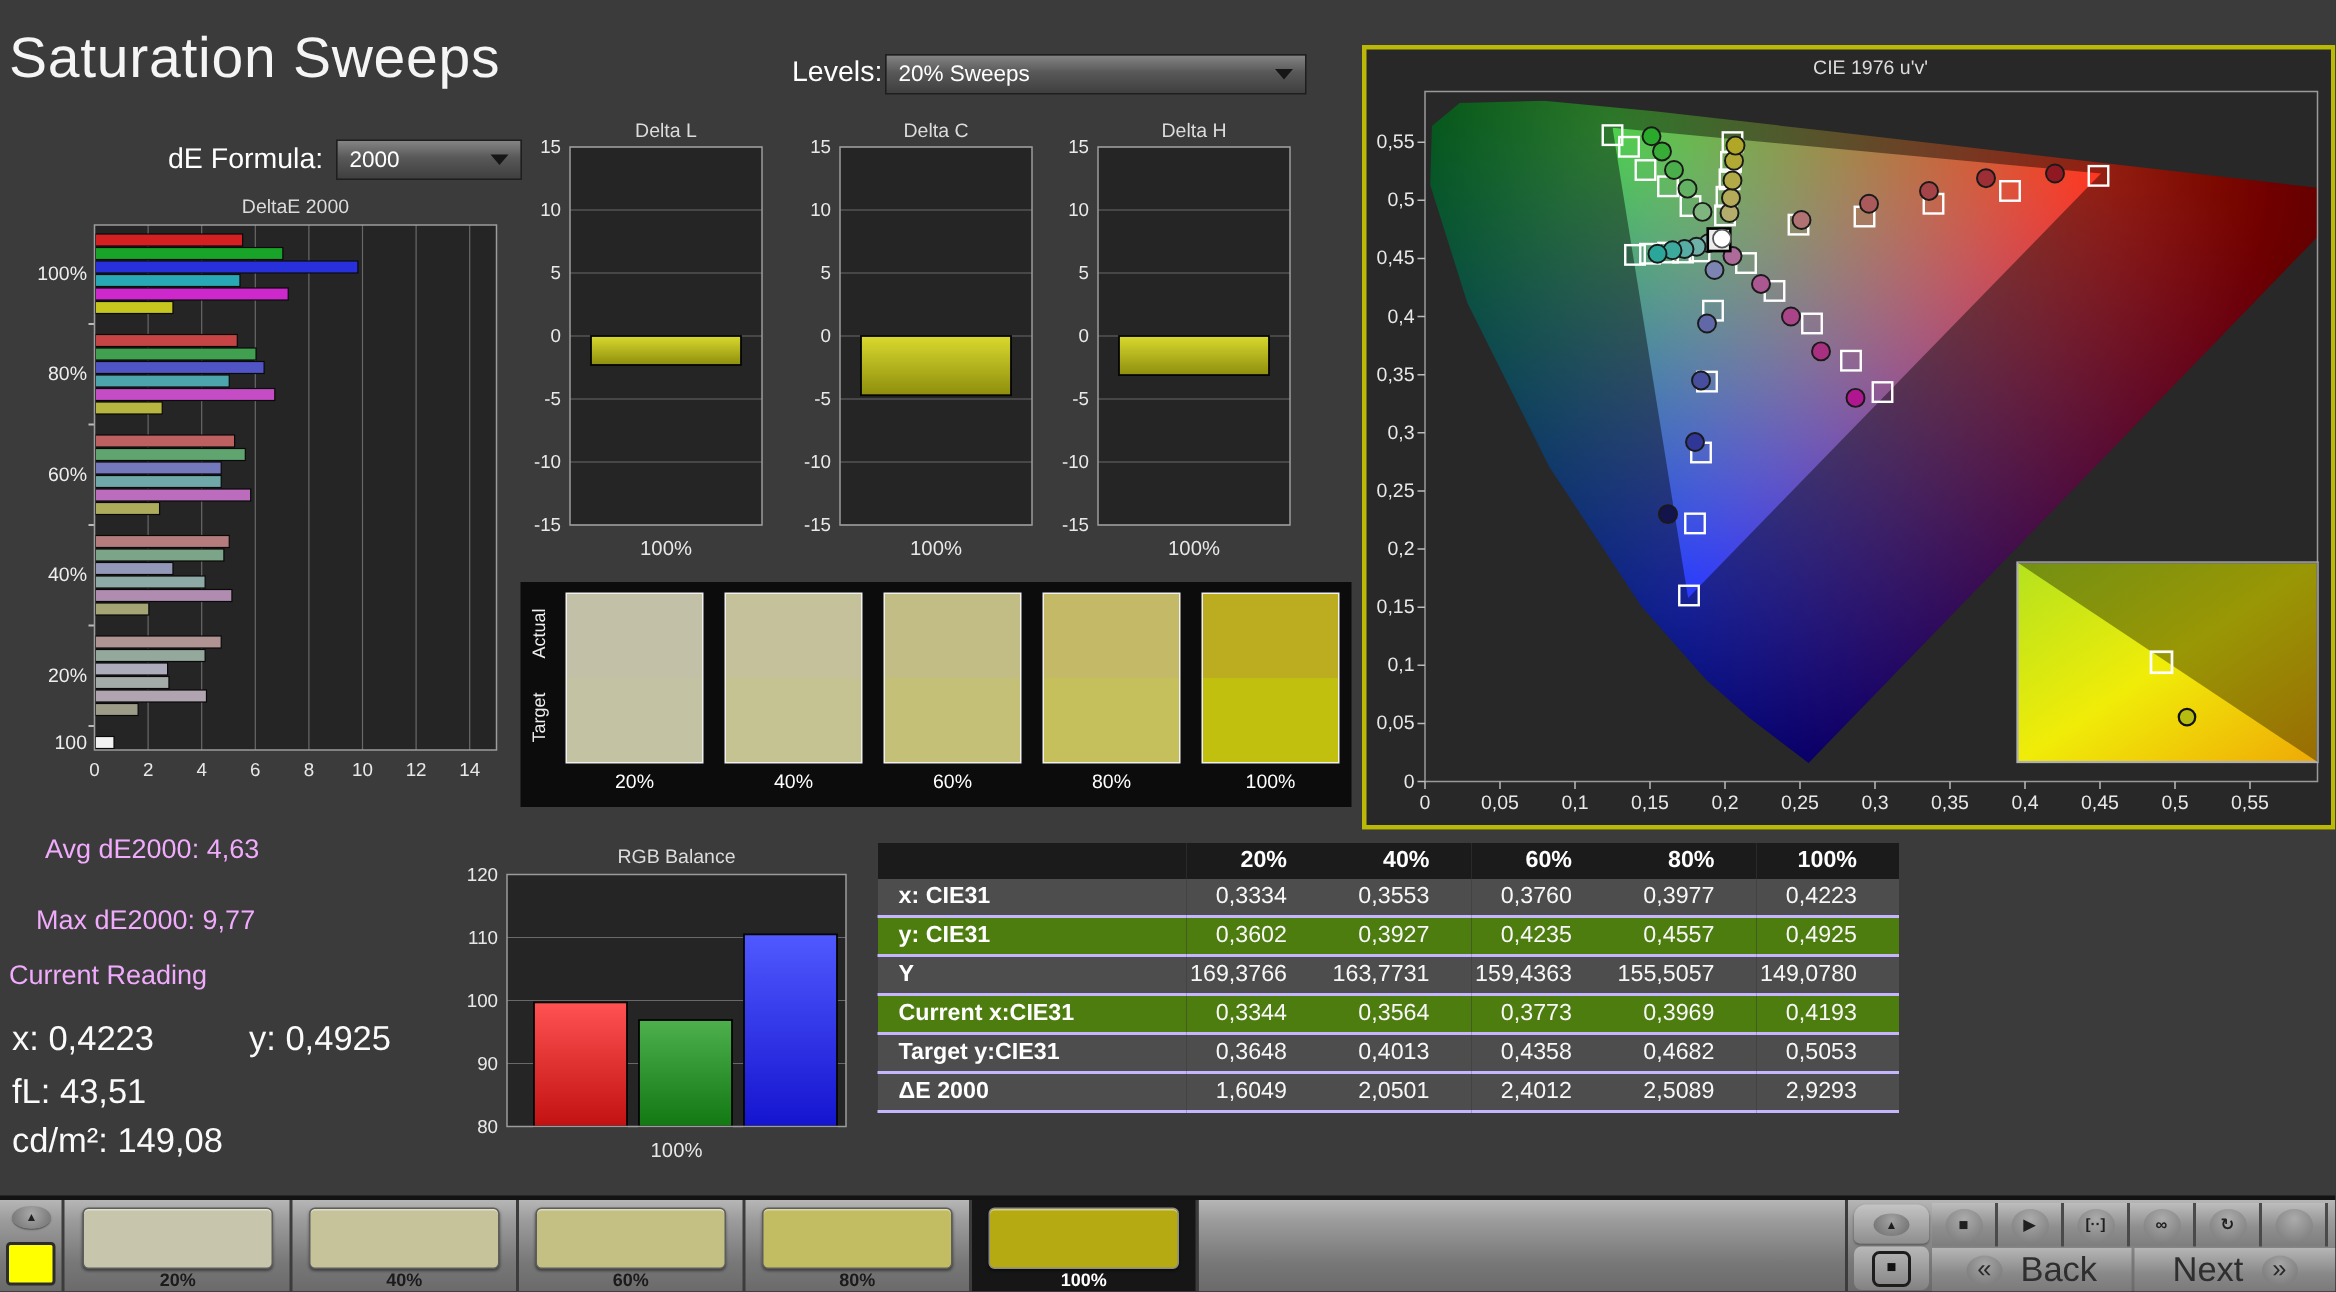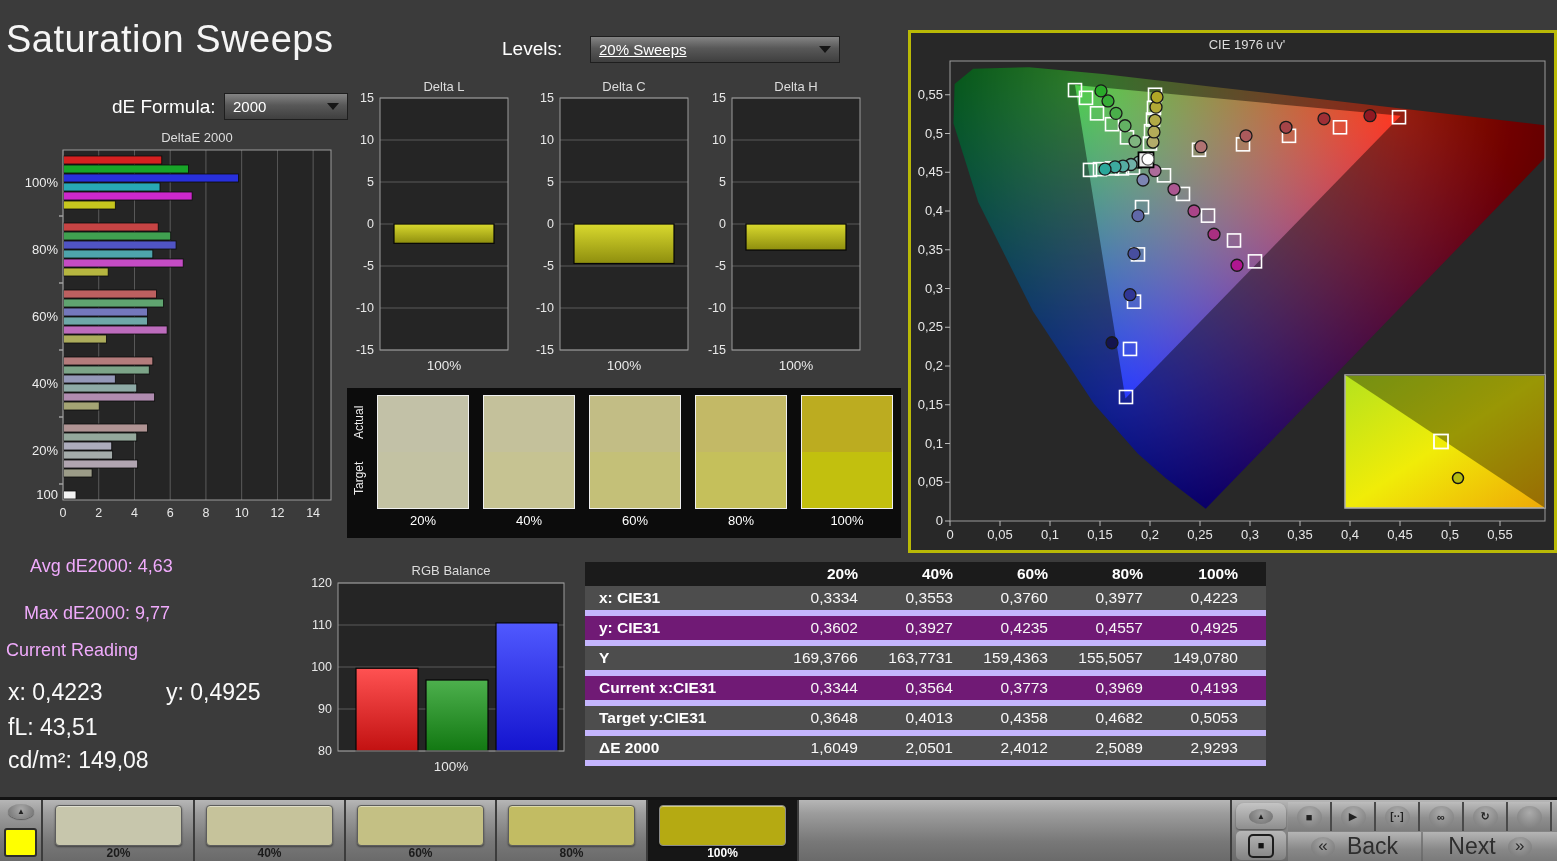--- a/index.html
+++ b/index.html
@@ -26,23 +26,23 @@
   .cie-panel{left:908px;top:30px;width:649px;height:523px;background:#282828;
              border:3px solid #b9b906;box-sizing:border-box;}
   
   .stat-big{font-size:18px;color:#f0abfc;}
   .stat-med{font-size:23px;color:#fafafa;}
   
   .detail-table{left:585px;top:562px;width:681px;border-collapse:collapse;font-size:15.5px;table-layout:fixed;}
   .detail-table th,.detail-table td{height:24px;padding:0;white-space:nowrap;overflow:hidden;}
   .detail-table thead th{background:#1b1b1b;color:#fff;font-weight:700;text-align:right;padding-right:28px;}
   .detail-table thead th:first-child{width:178px;}
-  .detail-table tbody tr{border-bottom:6px solid #c4b5fd;}
+  .detail-table tbody tr{border-bottom:2px solid #c4b5fd;}
   .detail-table tbody tr.dark{background:#4d4d4d;}
-  .detail-table tbody tr.light{background:#701a75;}
+  .detail-table tbody tr.light{background:#4d7c0f;}
   .detail-table tbody th{text-align:left;padding-left:14px;font-weight:700;color:#fff;}
   .detail-table tbody td{text-align:right;padding-right:28px;color:#f7f7f7;}
   
   .footer{left:0;top:797px;width:1557px;height:64px;
           background:linear-gradient(180deg,#b6b6b6,#9c9c9c 22%,#787878 68%,#6a6a6a);
           border-top:3px solid #131313;box-sizing:border-box;}
   .f-div{position:absolute;top:0;width:2px;height:61px;background:#3c3c3c;}
   .mini-up{position:absolute;left:8px;top:4px;width:26px;height:15px;border-radius:50%;
            background:radial-gradient(circle at 50% 35%,#a9a9a9,#6f6f6f);display:flex;align-items:center;justify-content:center;
            font-size:8px;color:#222;box-shadow:0 1px 1px rgba(0,0,0,.4);}
@@ -82,22 +82,22 @@
 
 <div id="app">
   <div class="abs page-title">Saturation Sweeps</div>
 
   <div class="abs lbl" style="left:112px;top:96px;">dE Formula:</div>
   <div class="abs dropdown" style="left:224px;top:93px;width:124px;">
     <span class="dd-text">2000</span>
     <span class="dd-arrow"></span>
   </div>
 
-  <div class="abs lbl" style="left:502px;top:38px;">Levels:</div>
-  <div class="abs dropdown" style="left:590px;top:36px;width:250px;text-decoration:underline;">
+  <div class="abs lbl" style="left:528px;top:38px;">Levels:</div>
+  <div class="abs dropdown" style="left:590px;top:36px;width:281px;">
     <span class="dd-text">20% Sweeps</span>
     <span class="dd-arrow"></span>
   </div>
 
   <div class="abs" style="left:25px;top:128px;" id="chart-deltae"><svg width="312" height="408">
         <text x="172" y="14" font-size="13" fill="#dcdcdc" text-anchor="middle">DeltaE 2000</text>
         <rect x="38" y="22" width="268" height="350" fill="#252525"></rect>
         <line x1="38" y1="22" x2="38" y2="372" stroke="#7a7a7a" stroke-width="0.8" opacity="0.8"></line>
         <text x="38" y="389" font-size="12.5" fill="#e8e8e8" text-anchor="middle">0</text>
         <line x1="73.73333333333333" y1="22" x2="73.73333333333333" y2="372" stroke="#7a7a7a" stroke-width="0.8" opacity="0.8"></line>

